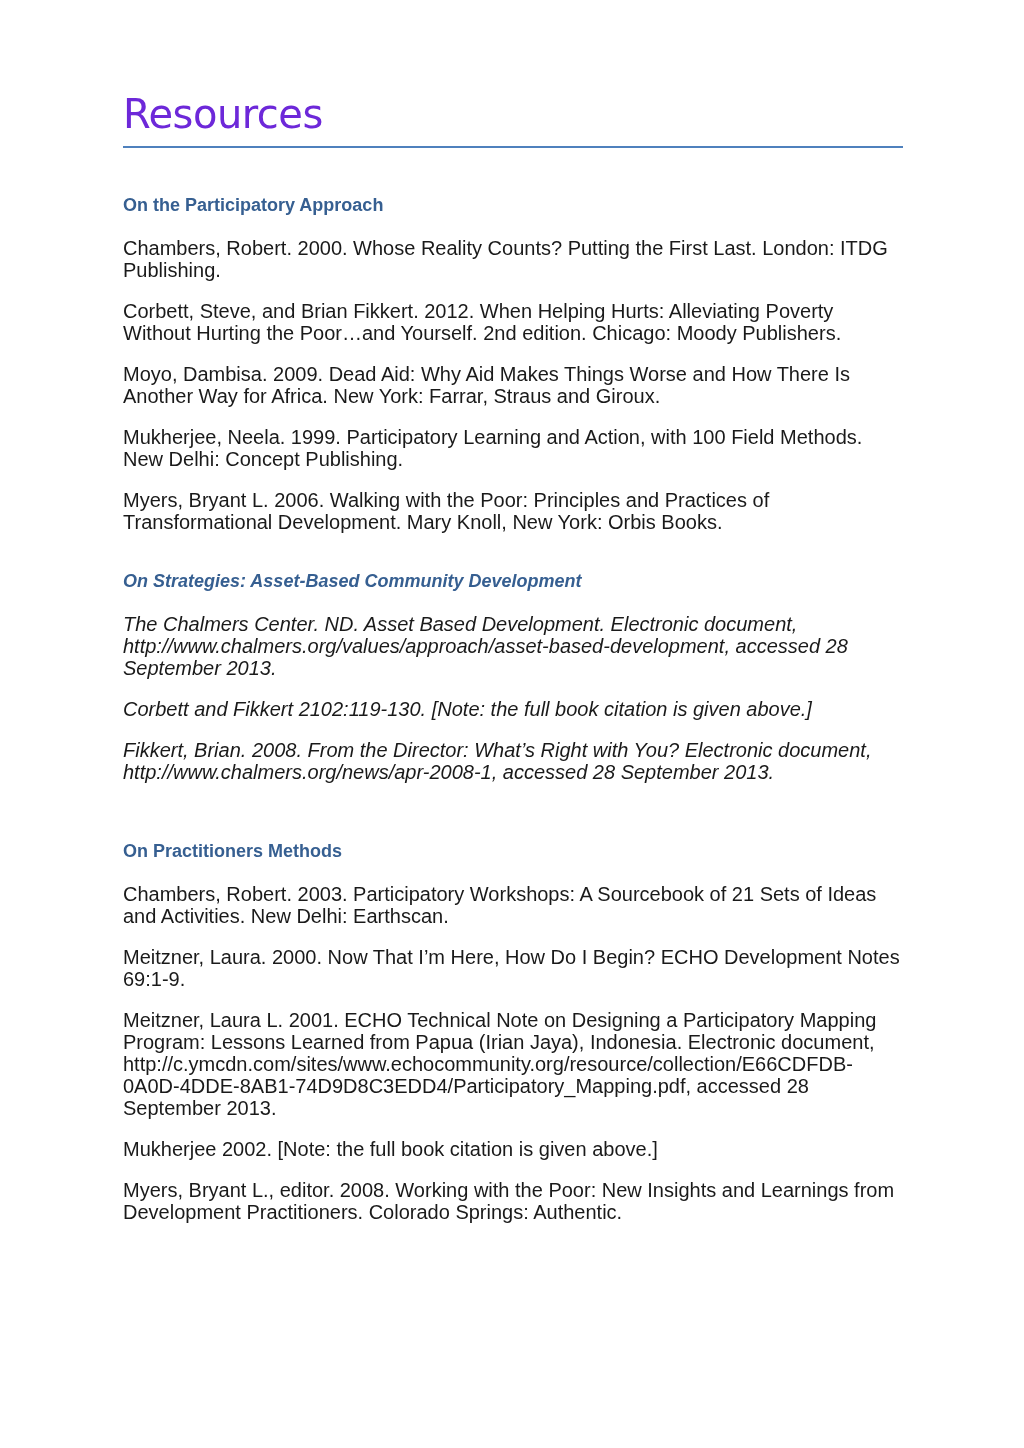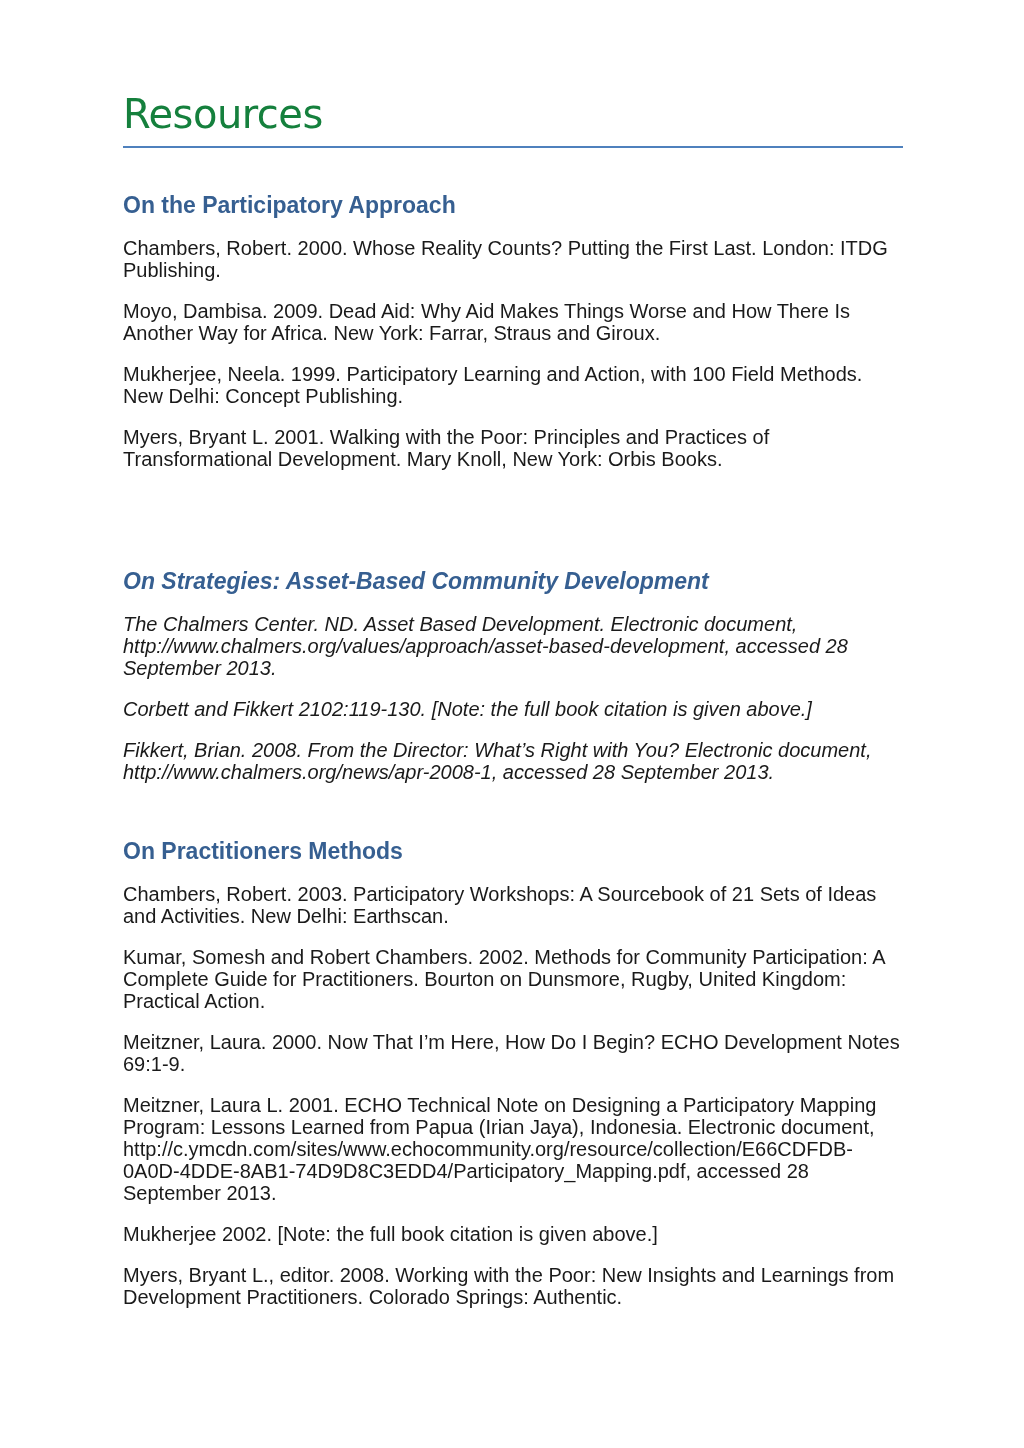--- a/index.html
+++ b/index.html
@@ -3,27 +3,27 @@
 <meta charset="utf-8">
 <style>
   html, body { margin: 0; padding: 0; background: #ffffff; }
   body { width: 1024px; height: 1448px; position: relative; overflow: hidden; }
   .page {
     position: absolute; left: 123px; top: 88px; width: 780px;
     font-family: "Liberation Sans", sans-serif; color: #1a1a1a;
   }
   .title {
     font-family: "DejaVu Sans", sans-serif;
-    font-size: 40px; font-weight: normal; color: #15803d;
+    font-size: 40px; font-weight: normal; color: #6d28d9;
     margin: 0; line-height: 52px; letter-spacing: -0.5px;
   }
   .rule { height: 2px; background: #4f81bd; margin-top: 6px; width: 780px; }
   .section-heading {
     font-family: "Liberation Sans", sans-serif;
-    font-size: 23px; font-weight: bold; color: #365f91;
+    font-size: 18px; font-weight: bold; color: #365f91;
     margin: 0; line-height: 28px;
   }
   .entry {
     font-size: 20px; line-height: 22px; margin: 0 0 19px 0;
     word-wrap: break-word; overflow-wrap: anywhere;
   }
   #sec-0 { position: absolute; top: 103px; }
   #sec-1 { position: absolute; top: 479px; font-style: italic; }
   #sec-2 { position: absolute; top: 749px; }
   .section-heading { margin-bottom: 18px; }
@@ -33,39 +33,39 @@
 <body>
 
 <div class="page">
   <h1 class="title">Resources</h1>
   <div class="rule"></div>
 
   <section id="sec-0">
     <h2 class="section-heading">On the Participatory Approach</h2>
     <div class="entries">
       <p class="entry">Chambers, Robert. 2000. Whose Reality Counts? Putting the First Last. London: ITDG Publishing.</p>
+      <p class="entry">Corbett, Steve, and Brian Fikkert. 2012. When Helping Hurts: Alleviating Poverty Without Hurting the Poor…and Yourself. 2nd edition. Chicago: Moody Publishers.</p>
       <p class="entry">Moyo, Dambisa. 2009. Dead Aid: Why Aid Makes Things Worse and How There Is Another Way for Africa. New York: Farrar, Straus and Giroux.</p>
       <p class="entry">Mukherjee, Neela. 1999. Participatory Learning and Action, with 100 Field Methods. New Delhi: Concept Publishing.</p>
-      <p class="entry">Myers, Bryant L. 2001. Walking with the Poor: Principles and Practices of Transformational Development. Mary Knoll, New York: Orbis Books.</p>
+      <p class="entry">Myers, Bryant L. 2006. Walking with the Poor: Principles and Practices of Transformational Development. Mary Knoll, New York: Orbis Books.</p>
     </div>
   </section>
 
   <section id="sec-1">
     <h2 class="section-heading">On Strategies: Asset-Based Community Development</h2>
     <div class="entries">
       <p class="entry">The Chalmers Center. ND. Asset Based Development. Electronic document, http://www.chalmers.org/values/approach/asset-based-development, accessed 28 September 2013.</p>
       <p class="entry">Corbett and Fikkert 2102:119-130. [Note: the full book citation is given above.]</p>
       <p class="entry">Fikkert, Brian. 2008. From the Director: What’s Right with You? Electronic document, http://www.chalmers.org/news/apr-2008-1, accessed 28 September 2013.</p>
     </div>
   </section>
 
   <section id="sec-2">
     <h2 class="section-heading">On Practitioners Methods</h2>
     <div class="entries">
       <p class="entry">Chambers, Robert. 2003. Participatory Workshops: A Sourcebook of 21 Sets of Ideas and Activities. New Delhi: Earthscan.</p>
-      <p class="entry">Kumar, Somesh and Robert Chambers. 2002. Methods for Community Participation: A Complete Guide for Practitioners. Bourton on Dunsmore, Rugby, United Kingdom: Practical Action.</p>
       <p class="entry">Meitzner, Laura. 2000. Now That I’m Here, How Do I Begin? ECHO Development Notes 69:1-9.</p>
       <p class="entry">Meitzner, Laura L. 2001. ECHO Technical Note on Designing a Participatory Mapping Program: Lessons Learned from Papua (Irian Jaya), Indonesia. Electronic document, http://c.ymcdn.com/sites/www.echocommunity.org/resource/collection/E66CDFDB-0A0D-4DDE-8AB1-74D9D8C3EDD4/Participatory_Mapping.pdf, accessed 28 September 2013.</p>
       <p class="entry">Mukherjee 2002. [Note: the full book citation is given above.]</p>
       <p class="entry">Myers, Bryant L., editor. 2008. Working with the Poor: New Insights and Learnings from Development Practitioners. Colorado Springs: Authentic.</p>
     </div>
   </section>
 </div>
 
 </body></html>

